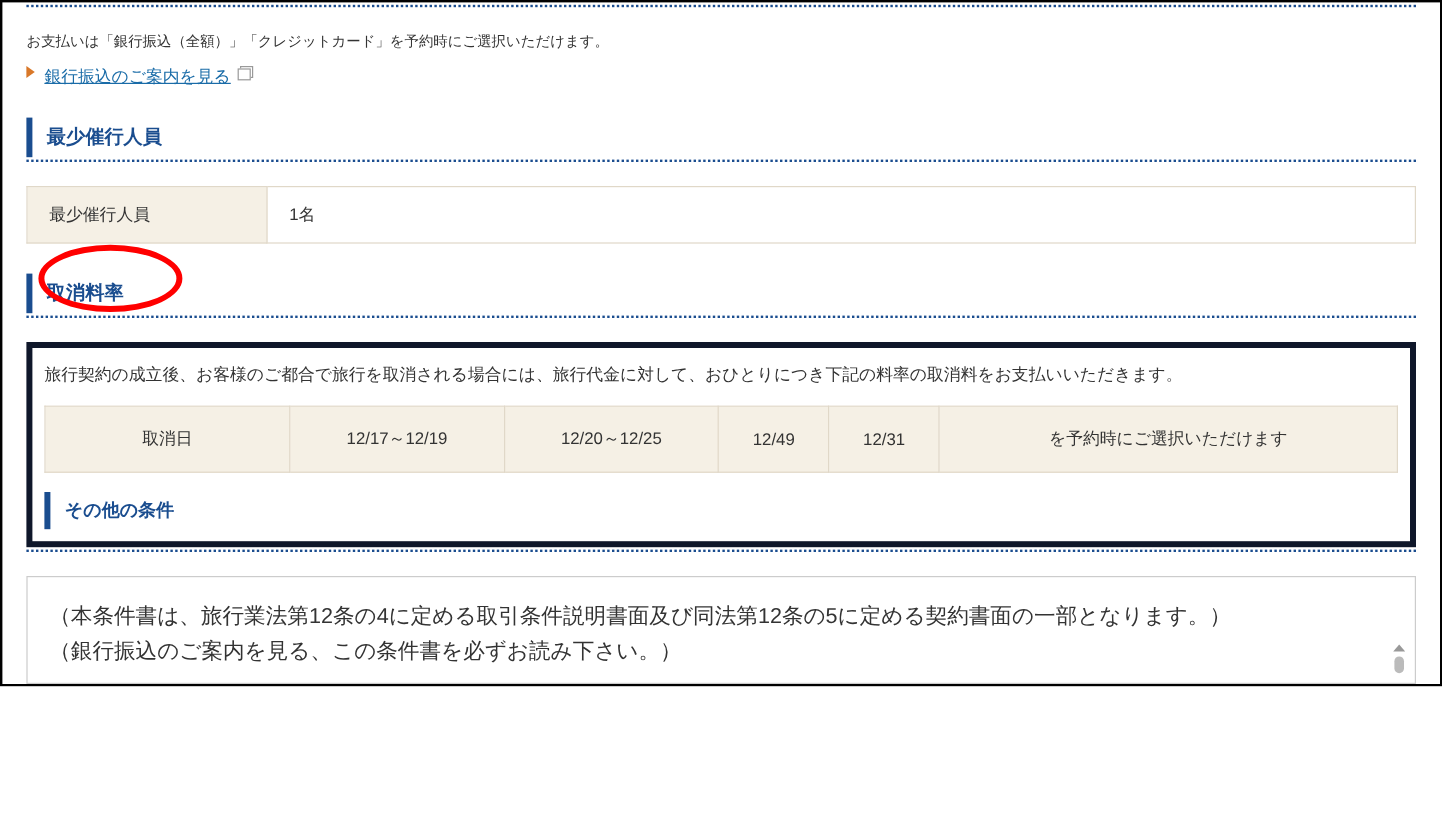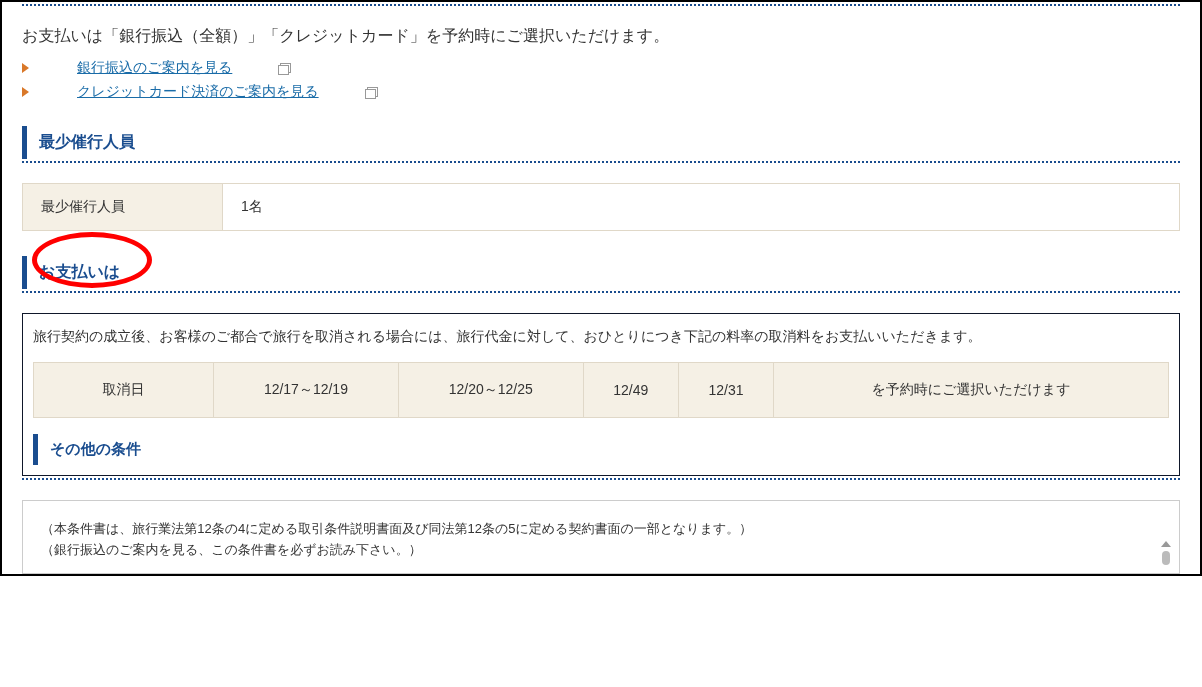--- a/index.html
+++ b/index.html
@@ -21,27 +21,25 @@
       border: 2px solid #000;
     }
     .content-top {
       border-bottom: 2px dotted #1a4d8f;
       padding-bottom: 2px;
       margin-bottom: 20px;
     }
     .intro-text {
       margin: 20px 0 12px 0;
       color: #333;
-      font-size: 16px;
+      font-size: 12px;
     }
     .link-item {
       margin: 6px 0;
       display: flex;
-      align-items: center;
-      gap: 40px;
     }
     .triangle {
       width: 0;
       height: 0;
       border-top: 5px solid transparent;
       border-bottom: 5px solid transparent;
       border-left: 7px solid #d97829;
       margin-right: 8px;
     }
     .link-text {
@@ -111,21 +109,21 @@
       position: absolute;
       top: -24px;
       left: 10px;
       width: 120px;
       height: 56px;
       border: 5px solid #ff0000;
       border-radius: 50%;
       z-index: 10;
     }
     .red-box {
-      border: 1px solid #0f172a;
+      border: 5px solid #0f172a;
       padding: 14px 10px 10px 10px;
       margin-top: 8px;
       position: relative;
     }
     .cancel-desc {
       margin-bottom: 16px;
       font-size: 14px;
       color: #333;
     }
     .cancel-table {
@@ -134,40 +132,40 @@
     }
     .cancel-table td, .cancel-table th {
       border: 1px solid #e0d8c8;
       padding: 18px 8px;
       text-align: center;
       font-size: 14px;
       font-weight: normal;
     }
     .cancel-table .row-label {
       background: #f5f0e5;
-      width: 180px;
+      width: 204px;
     }
     .cancel-table .header-row td {
       background: #f5f0e5;
     }
     .other-section-header {
       border-left: 5px solid #1a4d8f;
       padding: 6px 12px;
       font-weight: bold;
       color: #1a4d8f;
       font-size: 15px;
       margin-top: 0;
     }
     .bottom-box {
       border: 1px solid #ccc;
       padding: 18px 18px 12px 18px;
       margin-top: 10px;
       margin-bottom: 0;
       color: #333;
-      font-size: 13px;
+      font-size: 18px;
       line-height: 1.6;
       position: relative;
     }
     .scroll-indicator {
       position: absolute;
       right: 8px;
       bottom: 8px;
       width: 10px;
       height: 24px;
     }
@@ -199,41 +197,36 @@
   <div class="content-top"></div>
 
   <p class="intro-text">お支払いは「銀行振込（全額）」「クレジットカード」を予約時にご選択いただけます。</p>
 
   <div class="link-item">
     <span class="triangle"></span>
     <span class="link-text">銀行振込のご案内を見る</span>
     <span class="ext-icon"></span>
   </div>
 
-  <div class="link-item">
-    <span class="triangle"></span>
-    <span class="link-text">クレジットカード決済のご案内を見る</span>
-    <span class="ext-icon"></span>
-  </div>
 
   <div class="section-header">最少催行人員</div>
   <div class="dotted-underline"></div>
 
   <table class="simple-table">
     <tbody>
         <tr>
       <td class="label-cell">最少催行人員</td>
       <td>1名</td>
     </tr>
   </tbody>
     </table>
 
   <div class="cancellation-section">
     <div class="red-circle"></div>
-    <div class="section-header">お支払いは</div>
+    <div class="section-header">取消料率</div>
     <div class="dotted-underline"></div>
 
     <div class="red-box">
       <p class="cancel-desc">旅行契約の成立後、お客様のご都合で旅行を取消される場合には、旅行代金に対して、おひとりにつき下記の料率の取消料をお支払いいただきます。</p>
 
       <table class="cancel-table">
         <tbody>
             <tr class="header-row">
           <td class="row-label">取消日</td>
           <td>12/17～12/19</td>

